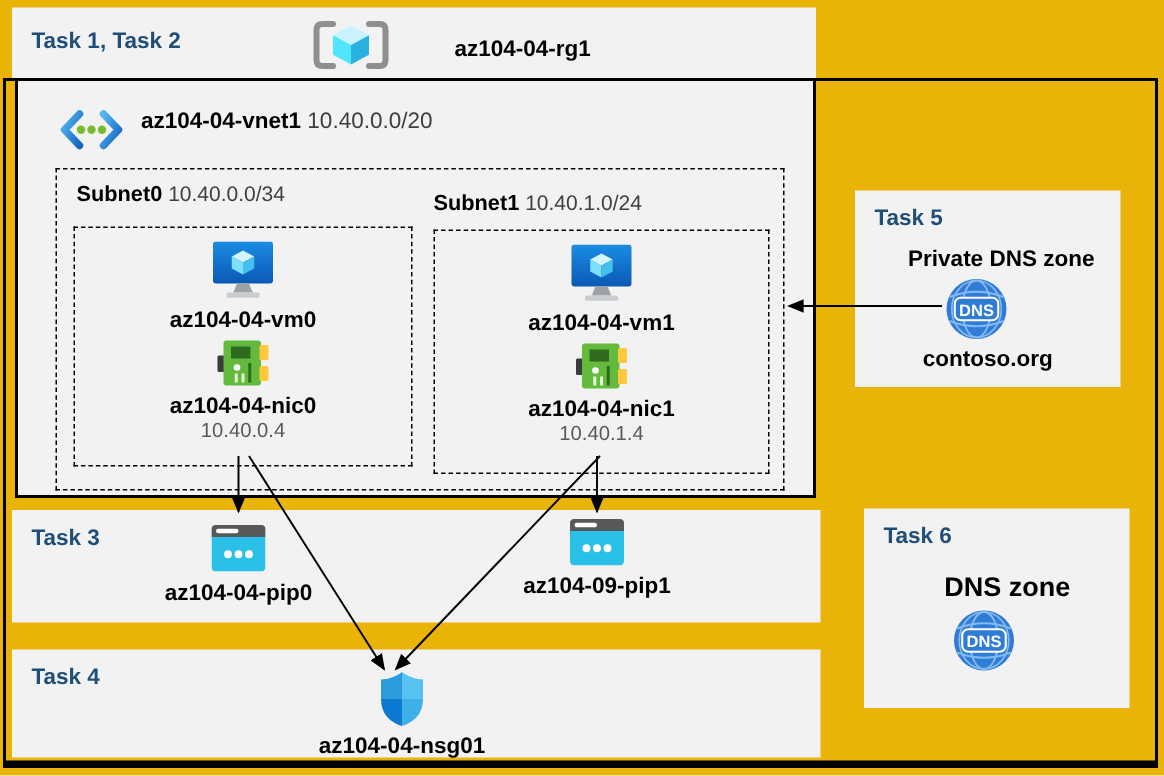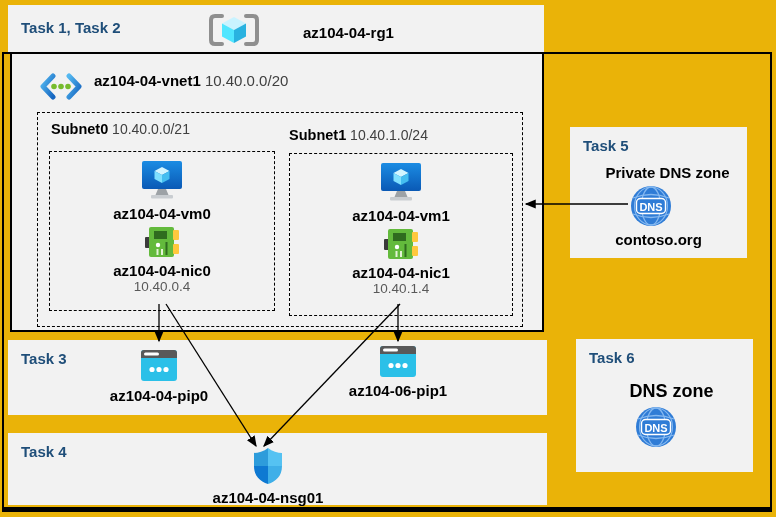--- a/index.html
+++ b/index.html
@@ -70,21 +70,21 @@
       </svg>
     </span>
     <span class="abs bold-label" style="left:82px;top:18px;">
       <span>az104-04-vnet1</span>
       <span class="muted">10.40.0.0/20</span>
     </span>
 
     <div class="abs dashed subnets-container">
       <span class="abs subnet-label" style="left:13px;top:8px;">
         <b>Subnet0</b>
-        <span class="muted">10.40.0.0/21</span>
+        <span class="muted">10.40.0.0/34</span>
       </span>
       <span class="abs subnet-label" style="left:251px;top:14px;">
         <b>Subnet1</b>
         <span class="muted">10.40.1.0/24</span>
       </span>
 
       <div class="abs dashed subnet-box" style="left:11px;top:38px;width:226px;height:160px;">
         <span>
           <svg width="44" height="40" viewBox="0 0 44 40">
             <defs>
@@ -186,21 +186,21 @@
       <span>
         <svg width="36" height="31" viewBox="0 0 36 31">
           <rect x="0" y="0" width="36" height="31" rx="3" fill="#2BC0E8"></rect>
           <path d="M0,3 Q0,0 3,0 H33 Q36,0 36,3 V8 H0 Z" fill="#595959"></path>
           <rect x="3" y="2.5" width="15" height="3" rx="1.5" fill="#fff"></rect>
           <circle cx="11" cy="19.5" r="2.6" fill="#fff"></circle>
           <circle cx="18" cy="19.5" r="2.6" fill="#fff"></circle>
           <circle cx="25" cy="19.5" r="2.6" fill="#fff"></circle>
         </svg>
       </span>
-      <span class="bold-label" style="margin-top:5px;">az104-06-pip1</span>
+      <span class="bold-label" style="margin-top:5px;">az104-09-pip1</span>
     </div>
   </div>
 
   <div class="abs band task6-box">
     <span class="corner-label task-label">Task 6</span>
     <div class="abs bold-label ctr" style="left:0;top:42px;width:177px;padding-left:14px;box-sizing:border-box;font-size:18px;">DNS zone</div>
     <span class="abs" style="left:59px;top:67px;">
       <svg width="42" height="42" viewBox="0 0 42 42">
         <circle cx="21" cy="21" r="20" fill="#2F7CD6"></circle>
         <ellipse cx="21" cy="21" rx="9.5" ry="19" fill="none" stroke="#86B9F0" stroke-width="1.3"></ellipse>

